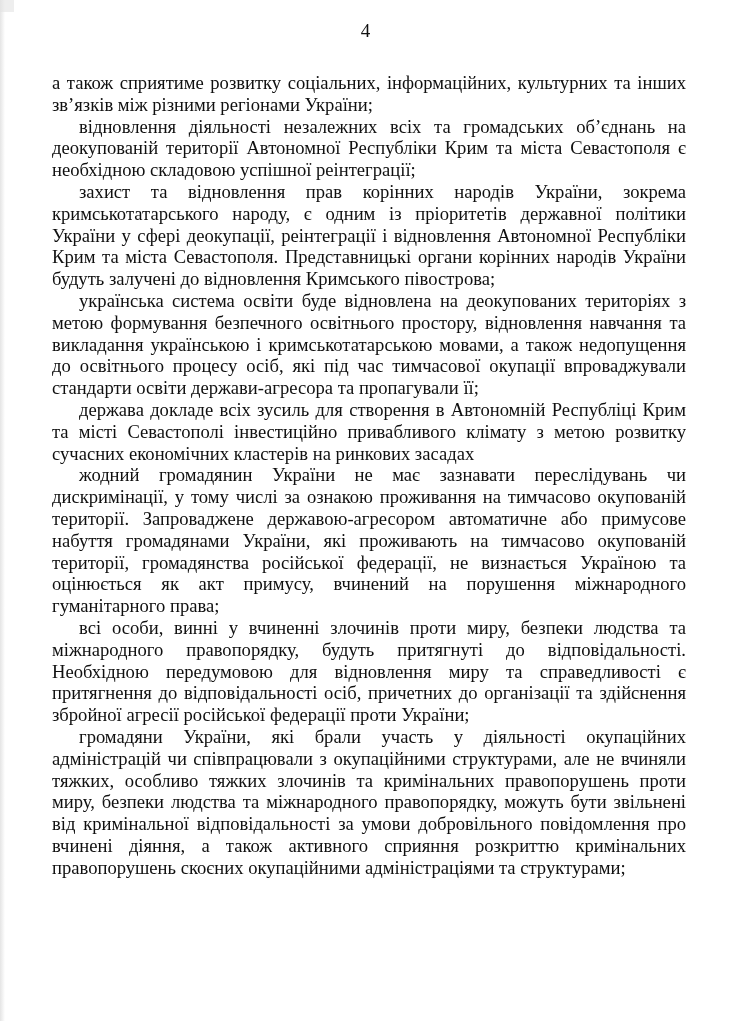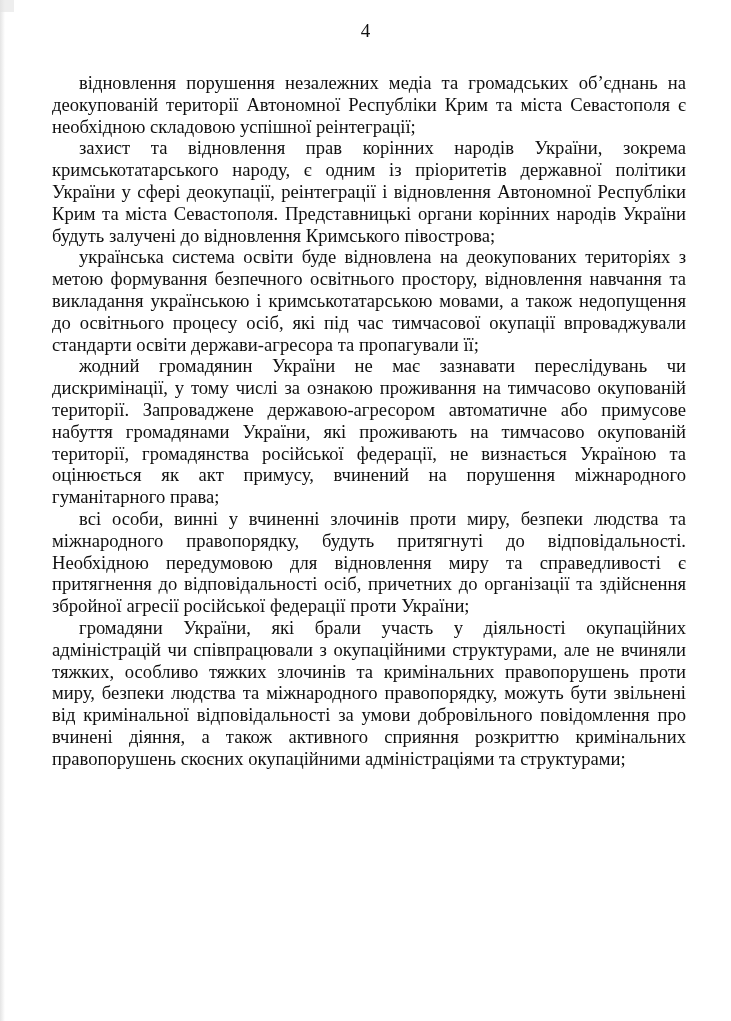--- a/index.html
+++ b/index.html
@@ -55,20 +55,22 @@
 </head>
 <body>
 
 <div class="page">
   <div class="edge-left"></div>
   <div class="edge-top-left"></div>
 
   <div class="page-number">4</div>
 
   <div class="body-text">
-    <p>відновлення порушення незалежних медіа та громадських об’єднань на деокупованій території Автономної Республіки Крим та міста Севастополя є необхідною складовою успішної реінтеграції;</p>
+    <p class="no-indent">а також сприятиме розвитку соціальних, інформаційних, культурних та інших зв’язків між різними регіонами України;</p>
+    <p>відновлення діяльності незалежних всіх та громадських об’єднань на деокупованій території Автономної Республіки Крим та міста Севастополя є необхідною складовою успішної реінтеграції;</p>
     <p>захист та відновлення прав корінних народів України, зокрема кримськотатарського народу, є одним із пріоритетів державної політики України у сфері деокупації, реінтеграції і відновлення Автономної Республіки Крим та міста Севастополя. Представницькі органи корінних народів України будуть залучені до відновлення Кримського півострова;</p>
     <p>українська система освіти буде відновлена на деокупованих територіях з метою формування безпечного освітнього простору, відновлення навчання та викладання українською і кримськотатарською мовами, а також недопущення до освітнього процесу осіб, які під час тимчасової окупації впроваджували стандарти освіти держави-агресора та пропагували її;</p>
+    <p>держава докладе всіх зусиль для створення в Автономній Республіці Крим та місті Севастополі інвестиційно привабливого клімату з метою розвитку сучасних економічних кластерів на ринкових засадах</p>
     <p>жодний громадянин України не має зазнавати переслідувань чи дискримінації, у тому числі за ознакою проживання на тимчасово окупованій території. Запроваджене державою-агресором автоматичне або примусове набуття громадянами України, які проживають на тимчасово окупованій території, громадянства російської федерації, не визнається Україною та оцінюється як акт примусу, вчинений на порушення міжнародного гуманітарного права;</p>
     <p>всі особи, винні у вчиненні злочинів проти миру, безпеки людства та міжнародного правопорядку, будуть притягнуті до відповідальності. Необхідною передумовою для відновлення миру та справедливості є притягнення до відповідальності осіб, причетних до організації та здійснення збройної агресії російської федерації проти України;</p>
     <p>громадяни України, які брали участь у діяльності окупаційних адміністрацій чи співпрацювали з окупаційними структурами, але не вчиняли тяжких, особливо тяжких злочинів та кримінальних правопорушень проти миру, безпеки людства та міжнародного правопорядку, можуть бути звільнені від кримінальної відповідальності за умови добровільного повідомлення про вчинені діяння, а також активного сприяння розкриттю кримінальних правопорушень скоєних окупаційними адміністраціями та структурами;</p>
   </div>
 </div>
 
 </body></html>

